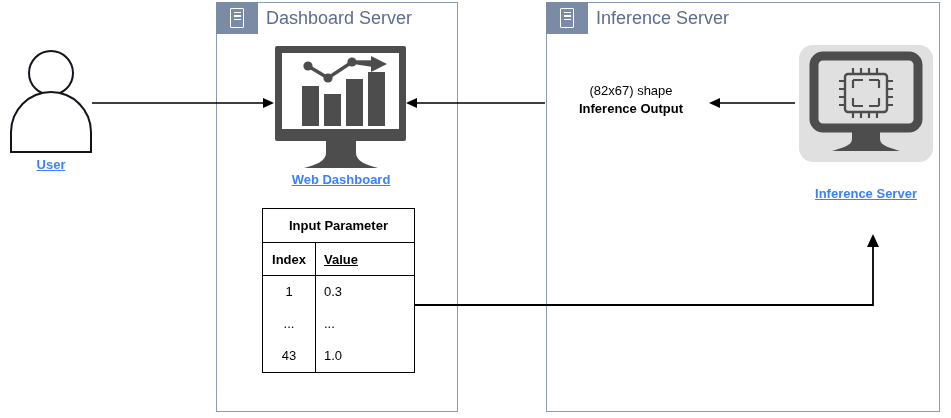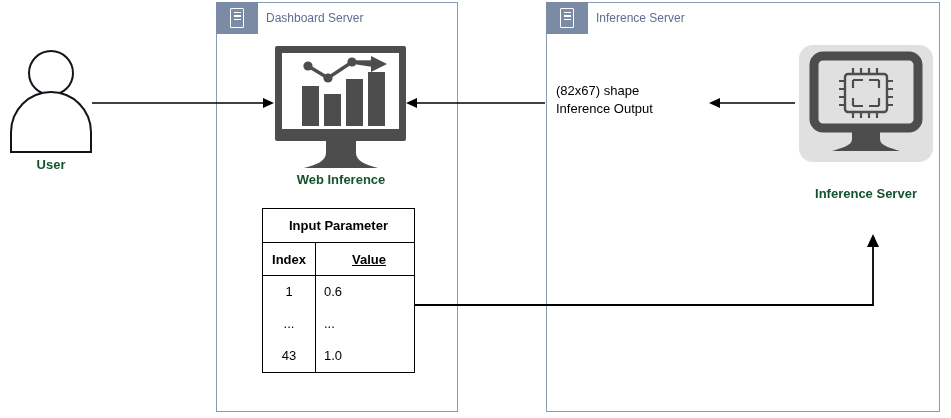--- a/index.html
+++ b/index.html
@@ -36,21 +36,21 @@
     display: flex;
     align-items: center;
     justify-content: center;
   }
   .container-title {
     position: absolute;
     top: 0;
     height: 32px;
     display: flex;
     align-items: center;
-    font-size: 12px;
+    font-size: 18px;
     color: #5E6D8C;
     white-space: nowrap;
   }
 
   
   .rack-icon {
     width: 14px;
     height: 20px;
     border: 1.6px solid #ffffff;
     border-radius: 1px;
@@ -102,36 +102,37 @@
     height: 2px;
     background: #12151c;
     left: 0;
     top: 101px;
   }
 
   
   .label {
     position: absolute;
     font-size: 13px;
-    color: #14532d;
+    color: #3b82f6;
     white-space: nowrap;
     text-align: center;
+    text-decoration: underline;
   }
   .label.bold { font-weight: bold; }
 
   .edge-label {
     position: absolute;
-    text-align: left;
+    text-align: center;
     font-size: 13px;
     color: #000000;
     line-height: 18px;
     white-space: nowrap;
   }
   .edge-label .l1 { font-weight: normal; }
-  .edge-label .l2 { font-weight: normal; }
+  .edge-label .l2 { font-weight: bold; }
 
   
   .param-table {
     position: absolute;
     border-collapse: collapse;
     background: #ffffff;
     font-size: 13px;
     color: #000000;
   }
   .param-table td {
@@ -145,21 +146,21 @@
     height: 33px;
   }
   .pt-head {
     text-align: center;
     font-weight: bold;
     height: 32px;
     margin-top: 24px;
   }
   .pt-head.underline span { text-decoration: underline; }
   .pt-head.col-index { width: 52px; }
-  .pt-head.col-value { width: 90px; padding-left: 8px; text-align: center; }
+  .pt-head.col-value { width: 90px; padding-left: 8px; text-align: left; }
   .pt-body-cell {
     vertical-align: top;
     height: 96px;
   }
   .pt-body-cell.idx { text-align: center; }
   .pt-body-cell.val { text-align: left; padding-left: 8px; }
   .pt-line { height: 32px; line-height: 32px; }
 
   
   svg.overlay {
@@ -252,21 +253,21 @@
       <line x1="545" y1="103" x2="415" y2="103" stroke="#000000" stroke-width="1.6"></line>
       <path d="M406 103 l11 -5 v10 z" fill="#000000"></path>
     </g>
 
     <g>
       <path d="M408 305 H873 V247" stroke="#000000" stroke-width="1.8" fill="none"></path>
       <path d="M873 234 l-6 13 h12 z" fill="#000000"></path>
     </g>
   </svg>
 
-  <div class="label bold" style="left:256px; top:172px; width:170px;">Web Inference</div>
+  <div class="label bold" style="left:256px; top:172px; width:170px;">Web Dashboard</div>
 
   <div class="label bold" style="left:781px; top:186px; width:170px;">Inference Server</div>
 
   <div class="edge-label" style="left:556px; top:82px; width:150px;">
     <div class="l1">(82x67) shape</div>
     <div class="l2">Inference Output</div>
   </div>
 
   <table class="param-table" style="left:262px; top:208px;padding-left:48px;">
     <tbody>
@@ -279,21 +280,21 @@
           <span>Value</span>
         </td>
       </tr>
       <tr>
         <td class="pt-body-cell idx">
           <div class="pt-line">1</div>
           <div class="pt-line">...</div>
           <div class="pt-line">43</div>
         </td>
         <td class="pt-body-cell val">
-          <div class="pt-line">0.6</div>
+          <div class="pt-line">0.3</div>
           <div class="pt-line">...</div>
           <div class="pt-line">1.0</div>
         </td>
       </tr>
     </tbody>
   </table>
 
 </div>
 
 </body></html>

